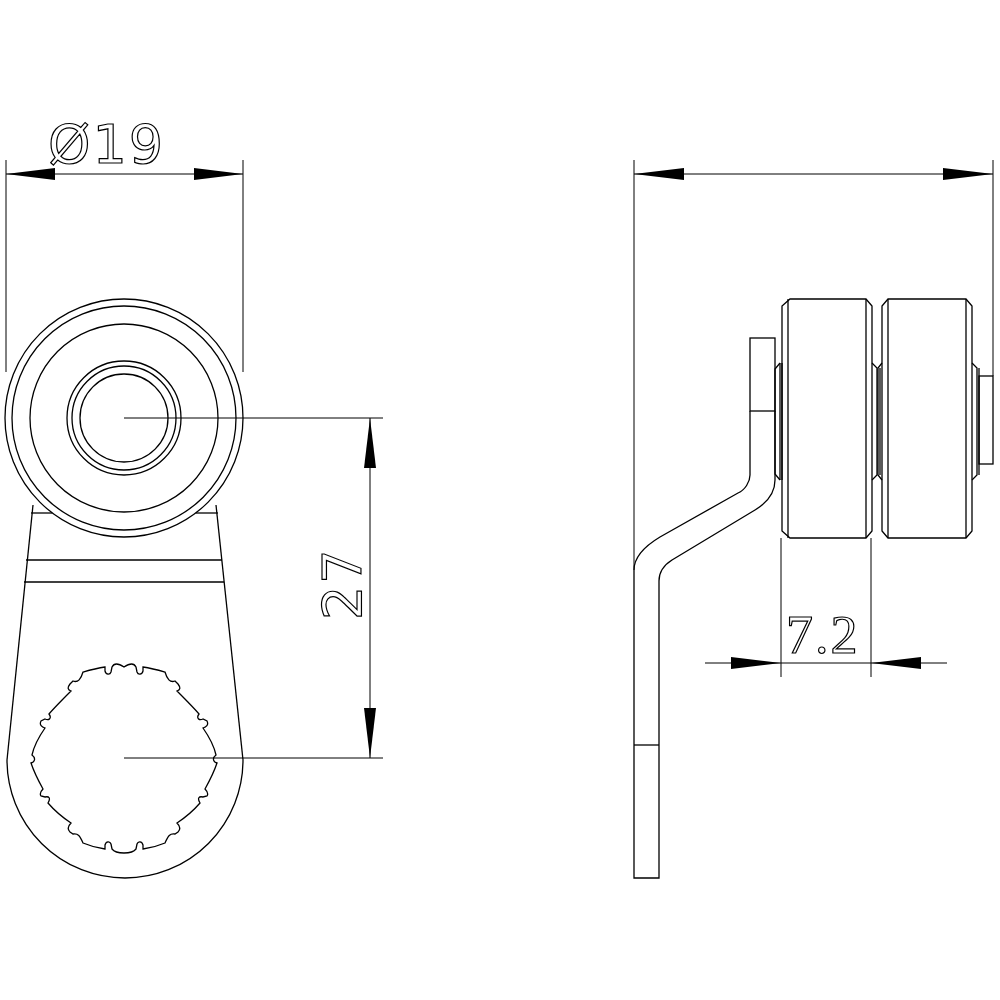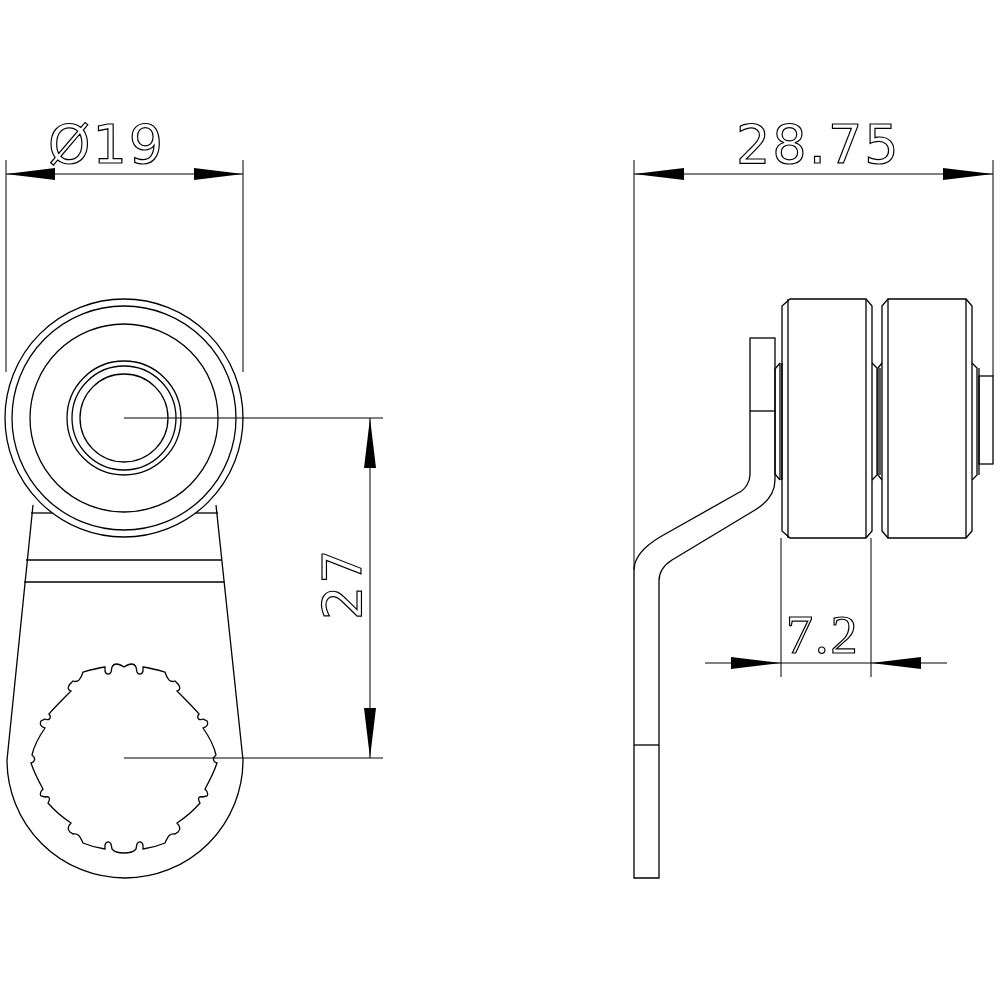--- a/index.html
+++ b/index.html
@@ -148,15 +148,14 @@
       <line class="thin" x1="705" y1="663" x2="947" y2="663"></line>
       <polygon class="arrow" points="781,663 731,657 731,669"></polygon>
       <polygon class="arrow" points="871,663 921,657 921,669"></polygon>
     </g>
   </g>
 </svg>
 
 <div class="label-layer">
   <div class="dim-label" style="left:48px; top:118px;">Ø19</div>
   <div class="dim-label" style="left:316px; top:620px; transform: rotate(-90deg); transform-origin: left top;">27</div>
-  <div class="dim-label" style="left:736px; top:118px;">28.75</div>
   <div class="dim-label" style="left:786px; top:608px;font-family:Liberation Serif, serif;">7.2</div>
 </div>
 
 </body></html>

